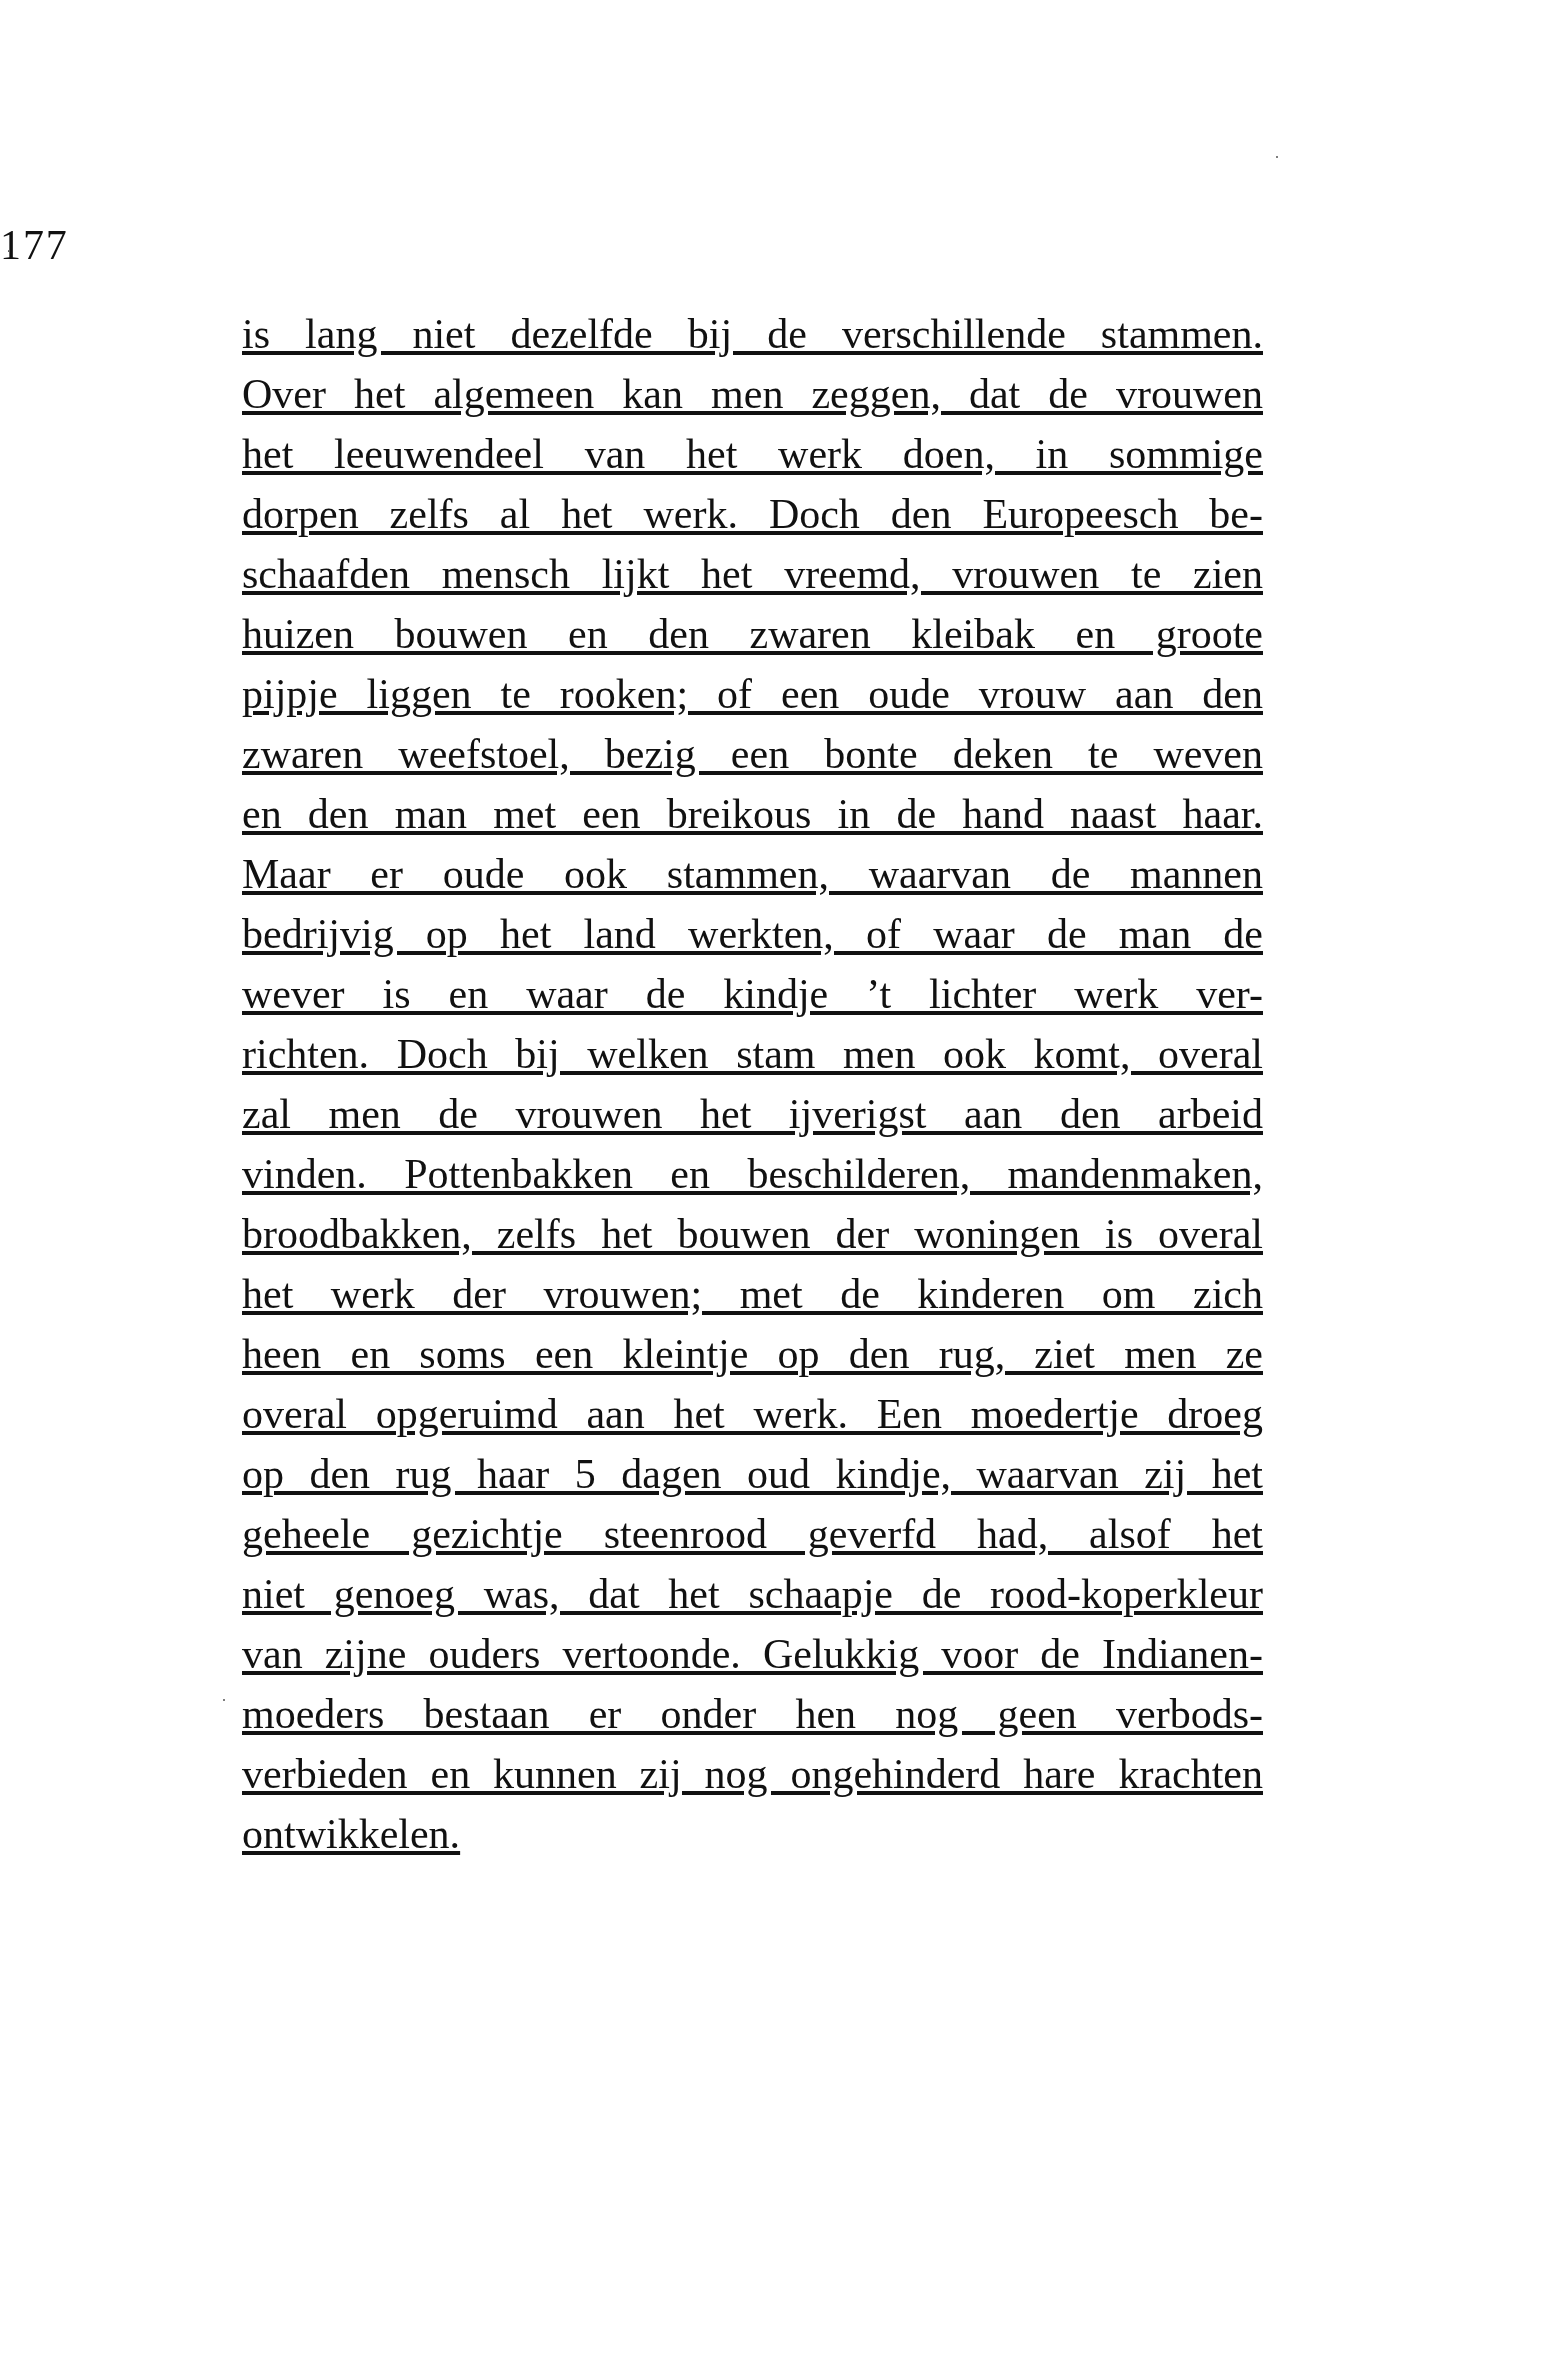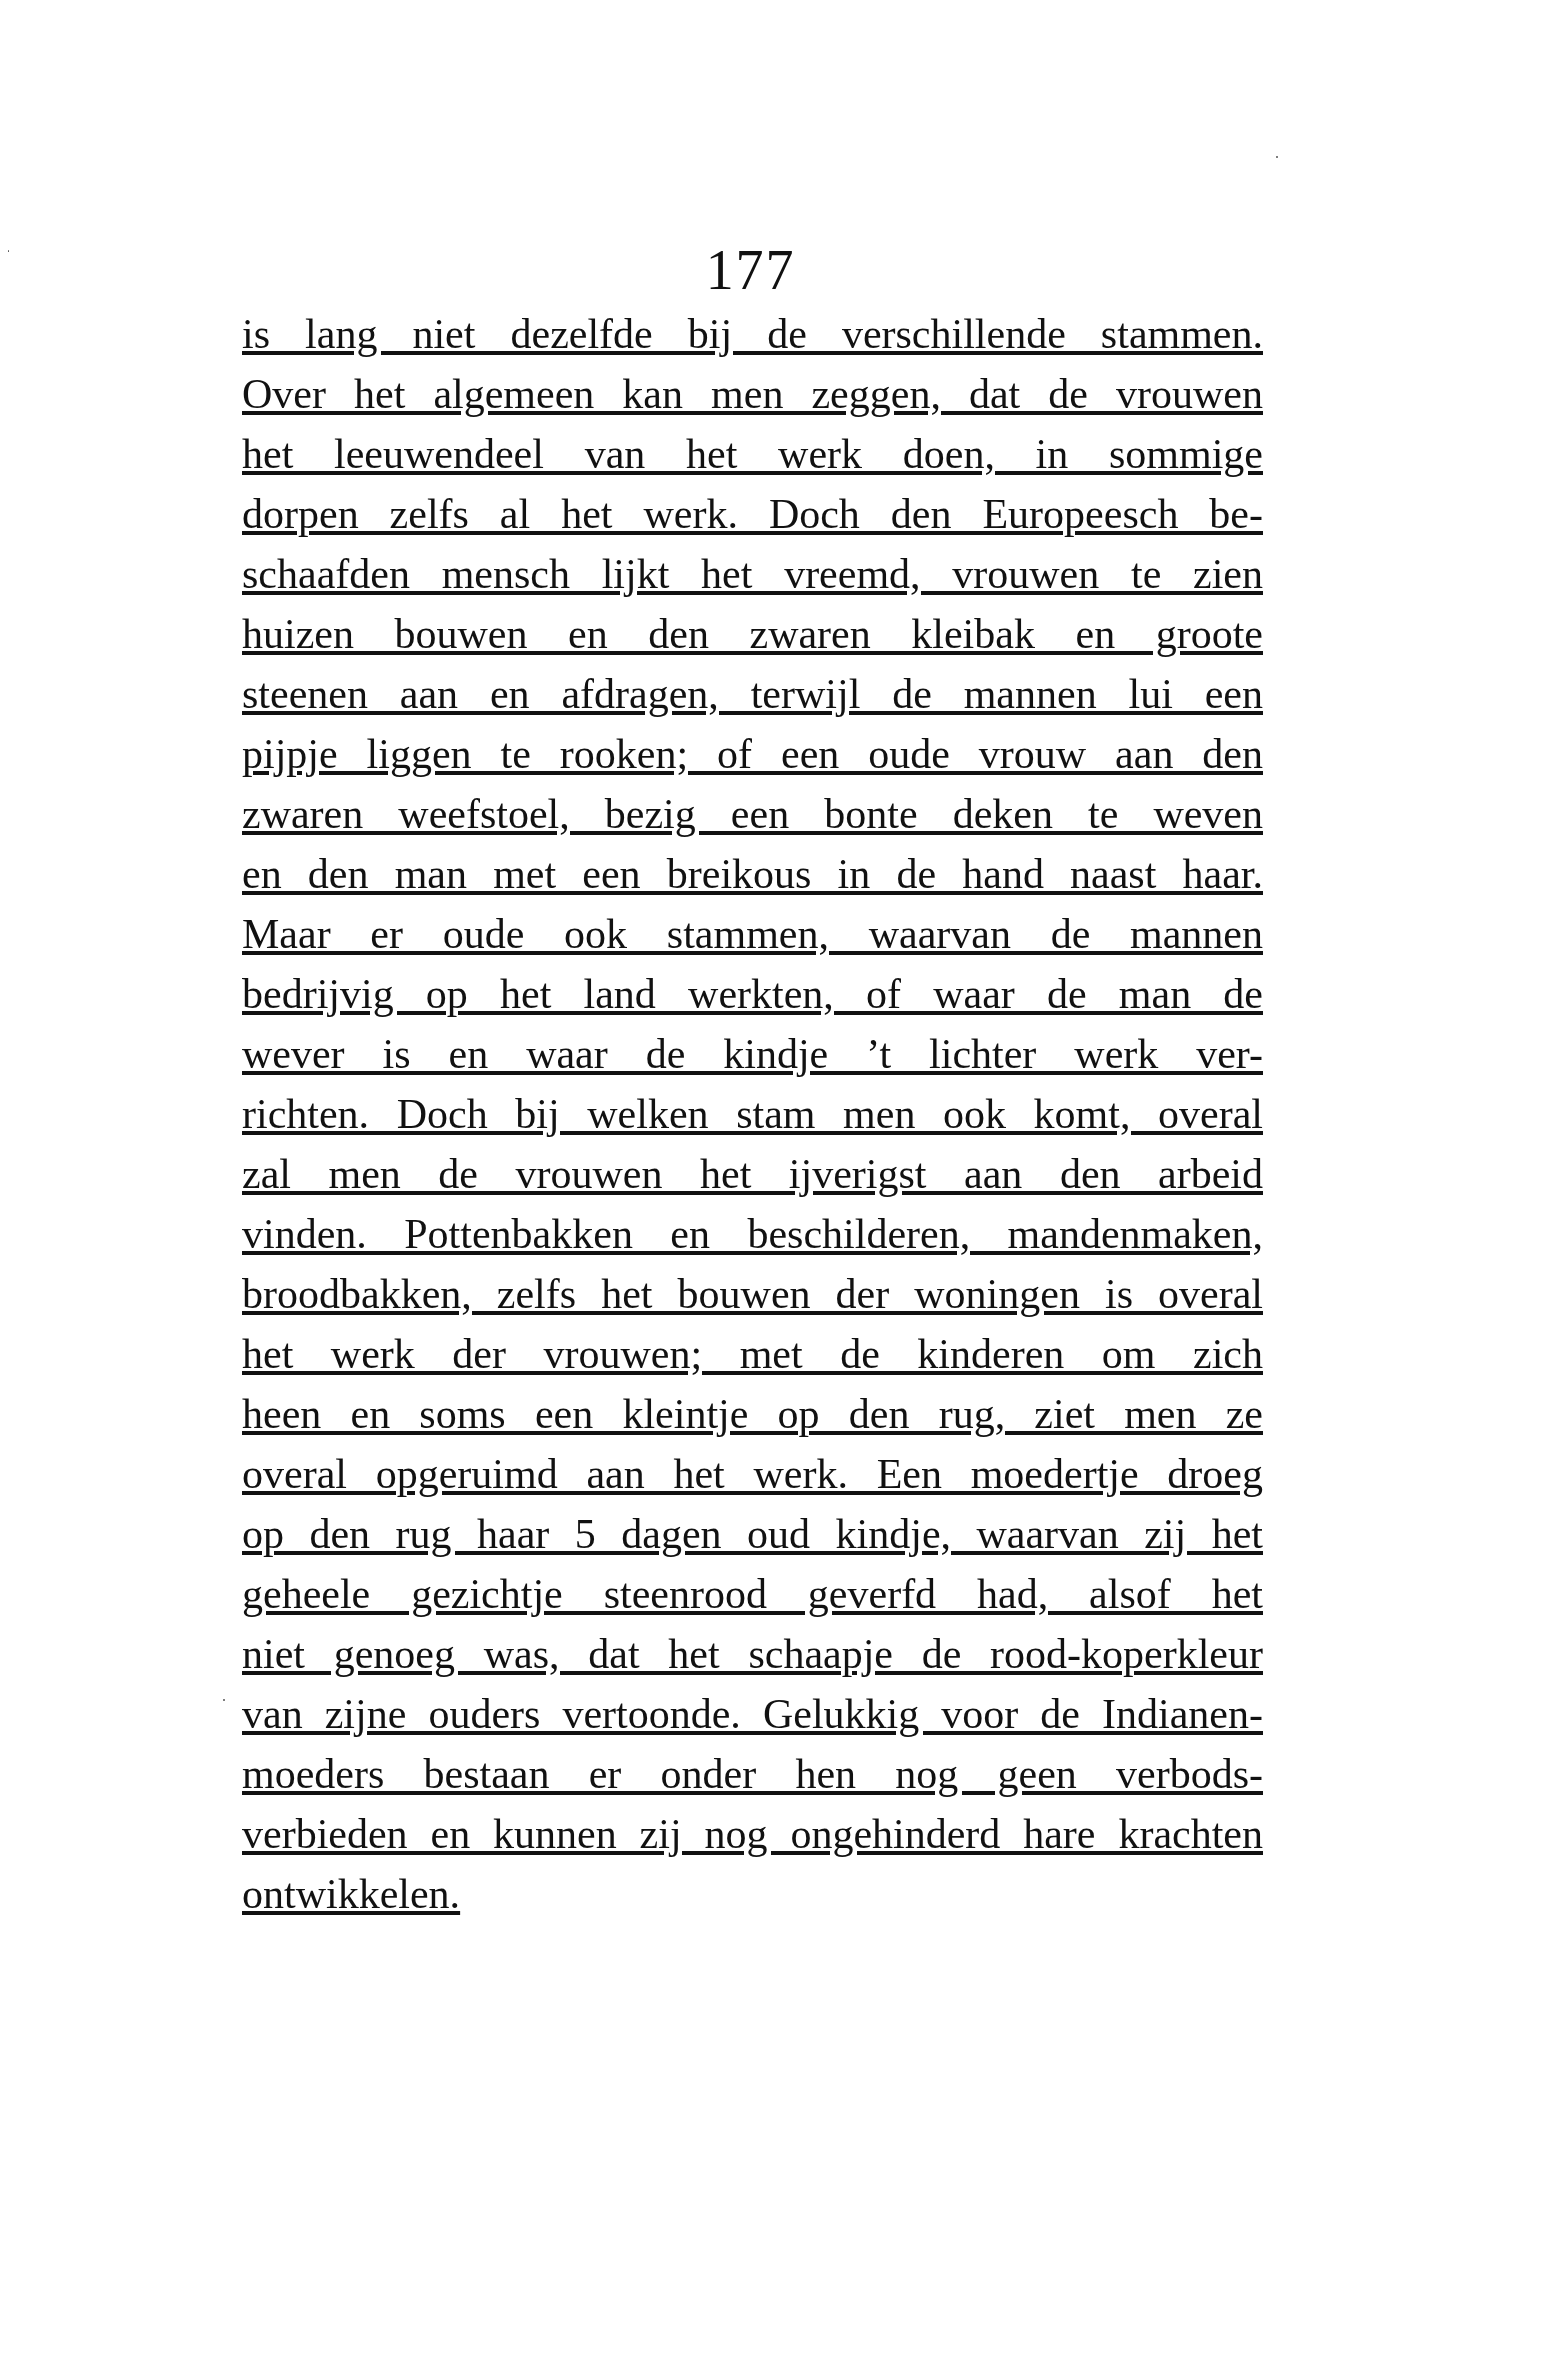--- a/index.html
+++ b/index.html
@@ -13,25 +13,24 @@
     position: relative;
     overflow: hidden;
     font-family: "Liberation Serif", "DejaVu Serif", serif;
     color: #111111;
   }
   .page-number {
     position: absolute;
     left: 0;
     width: 1501px;
     top: 218px;
-    text-align: center;
-    font-size: 56px;
+    text-align: left;
+    font-size: 42px;
     line-height: 54px;
     letter-spacing: 1.9px;
-    margin-top: 25px;
   }
   .text-block {
     position: absolute;
     left: 242px;
     top: 304px;
     width: 1021px;
     text-decoration: underline;
   }
   .line {
     display: block;
@@ -61,21 +60,20 @@
 <div>
   <div class="page-number">177</div>
 
   <div class="text-block" id="text-block">
       <span class="line">is lang niet dezelfde bij de verschillende stammen.</span>
       <span class="line">Over het algemeen kan men zeggen, dat de vrouwen</span>
       <span class="line">het leeuwendeel van het werk doen, in sommige</span>
       <span class="line">dorpen zelfs al het werk. Doch den Europeesch be-</span>
       <span class="line">schaafden mensch lijkt het vreemd, vrouwen te zien</span>
       <span class="line">huizen bouwen en den zwaren kleibak en groote</span>
-      <span class="line">steenen aan en afdragen, terwijl de mannen lui een</span>
       <span class="line">pijpje liggen te rooken; of een oude vrouw aan den</span>
       <span class="line">zwaren weefstoel, bezig een bonte deken te weven</span>
       <span class="line">en den man met een breikous in de hand naast haar.</span>
       <span class="line">Maar er oude ook stammen, waarvan de mannen</span>
       <span class="line">bedrijvig op het land werkten, of waar de man de</span>
       <span class="line">wever is en waar de kindje ’t lichter werk ver-</span>
       <span class="line">richten. Doch bij welken stam men ook komt, overal</span>
       <span class="line">zal men de vrouwen het ijverigst aan den arbeid</span>
       <span class="line">vinden. Pottenbakken en beschilderen, mandenmaken,</span>
       <span class="line">broodbakken, zelfs het bouwen der woningen is overal</span>

